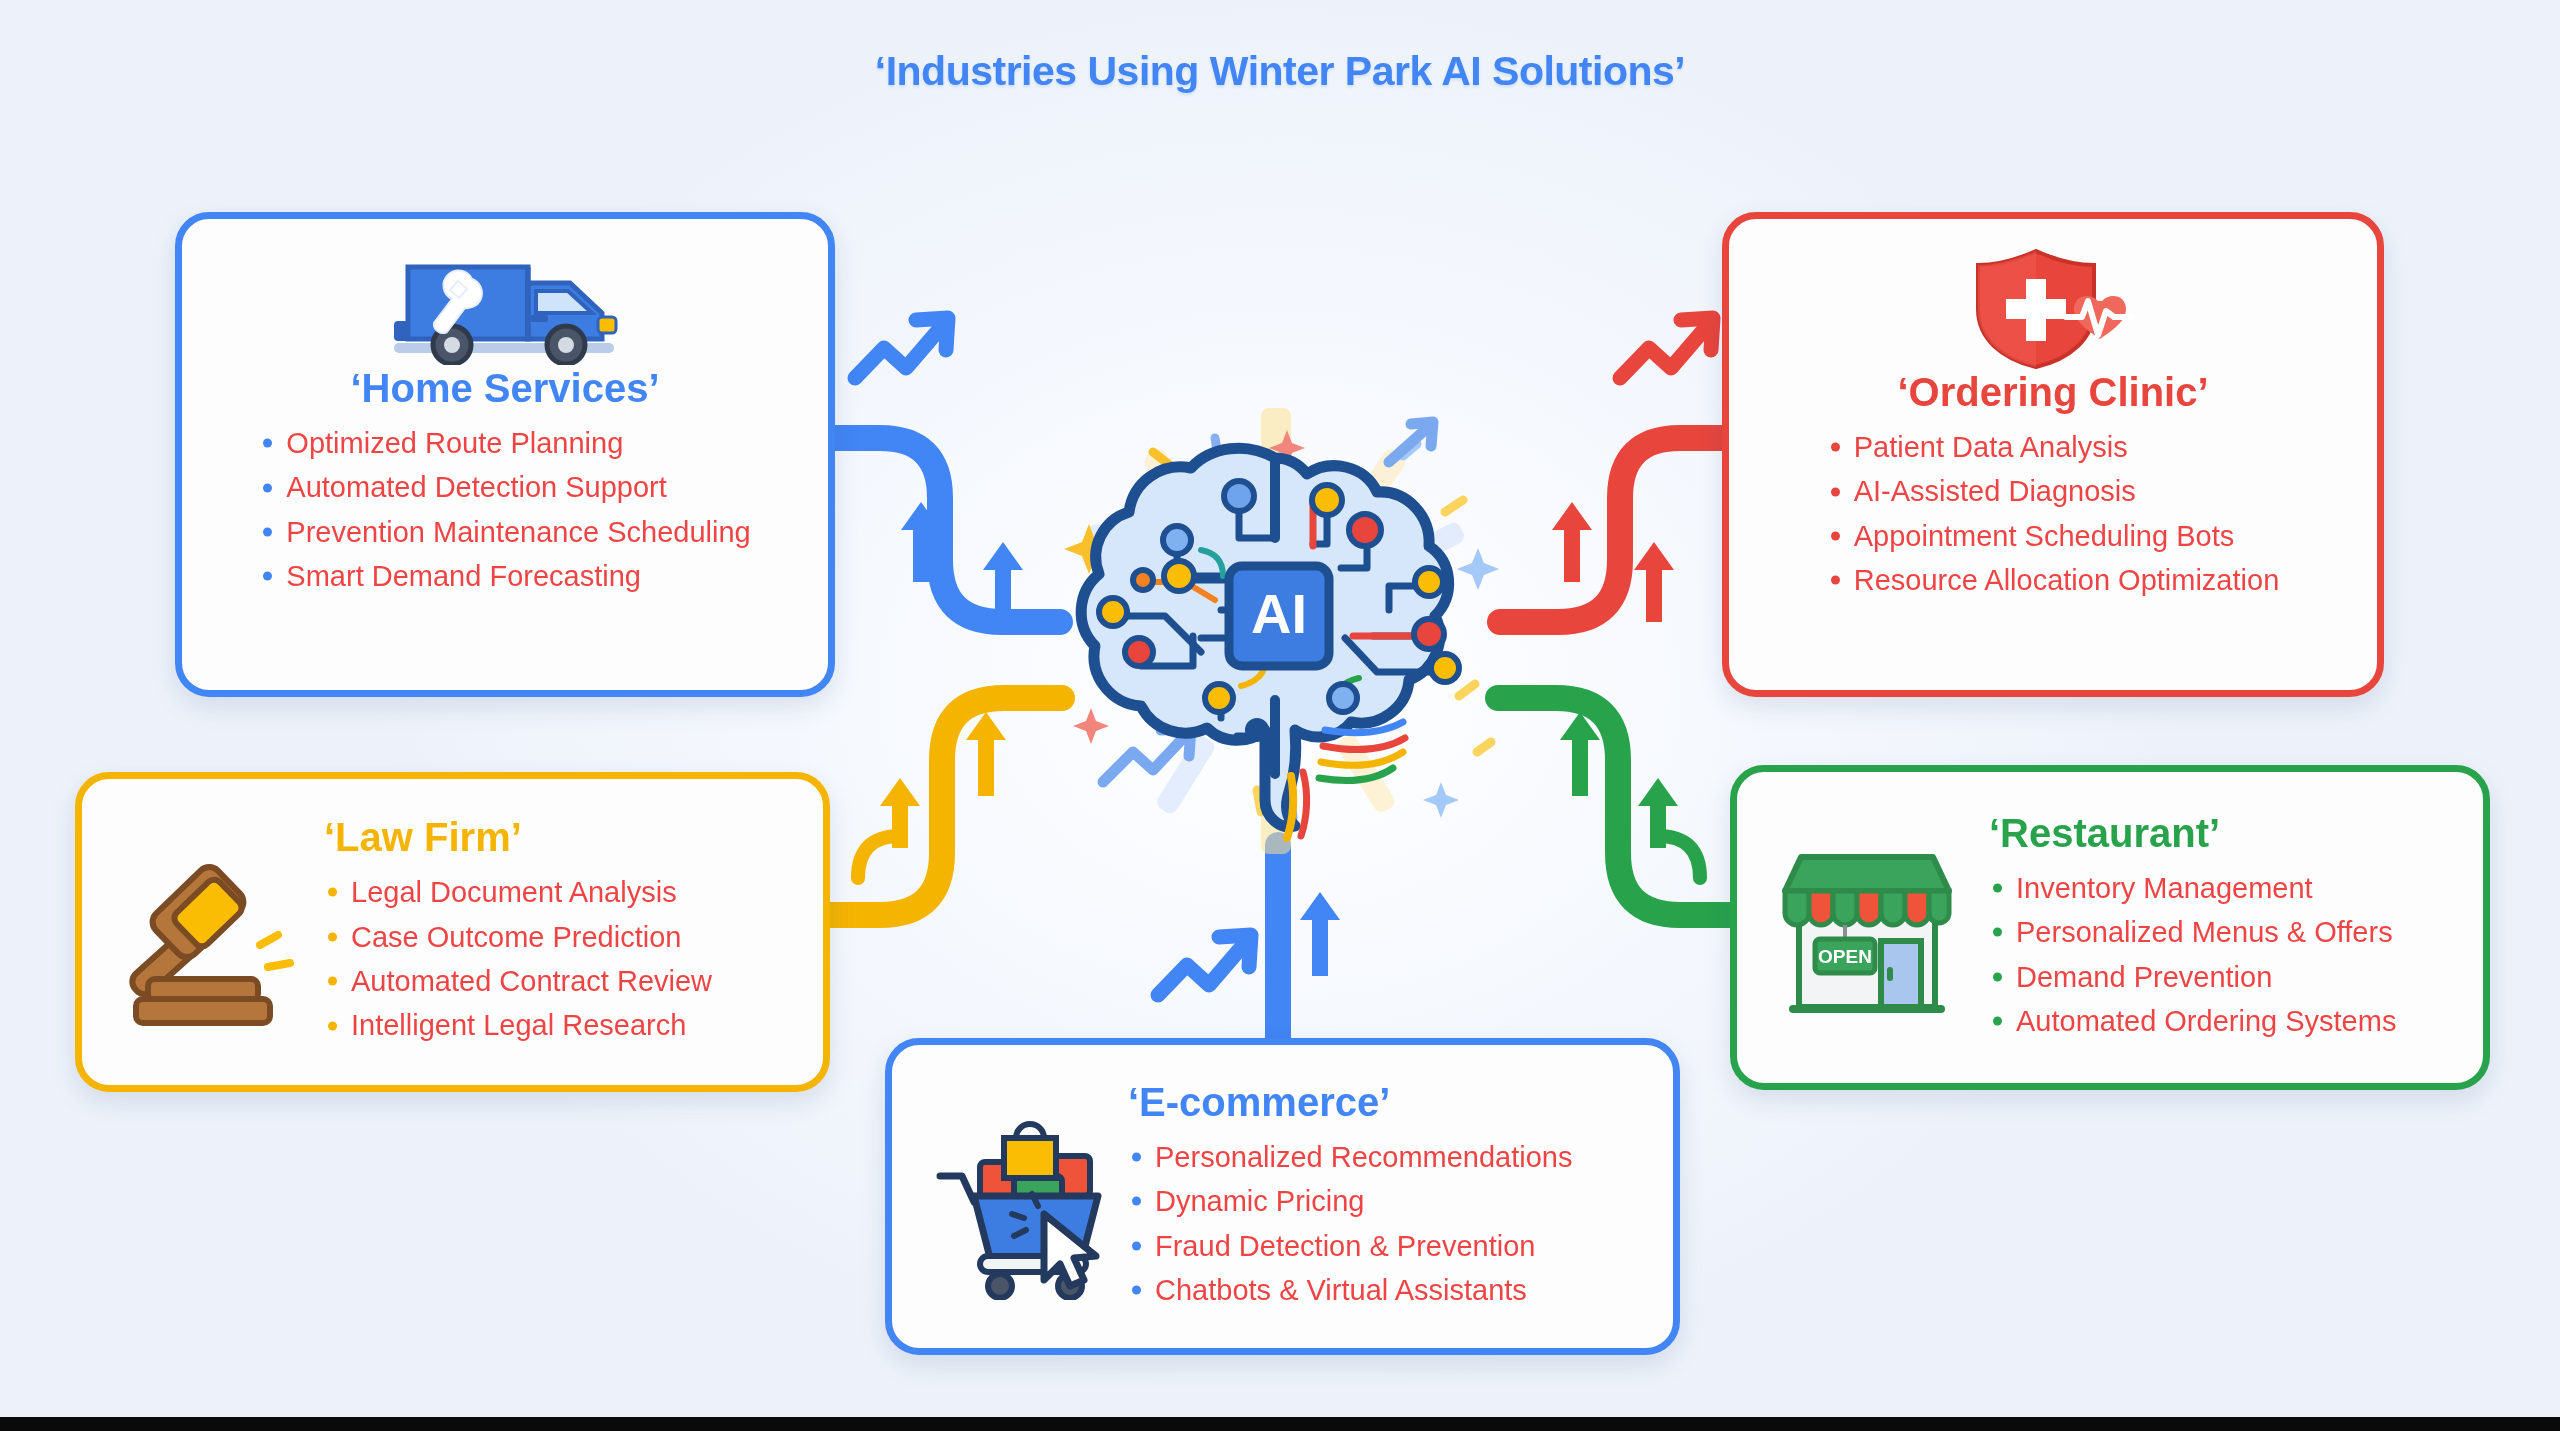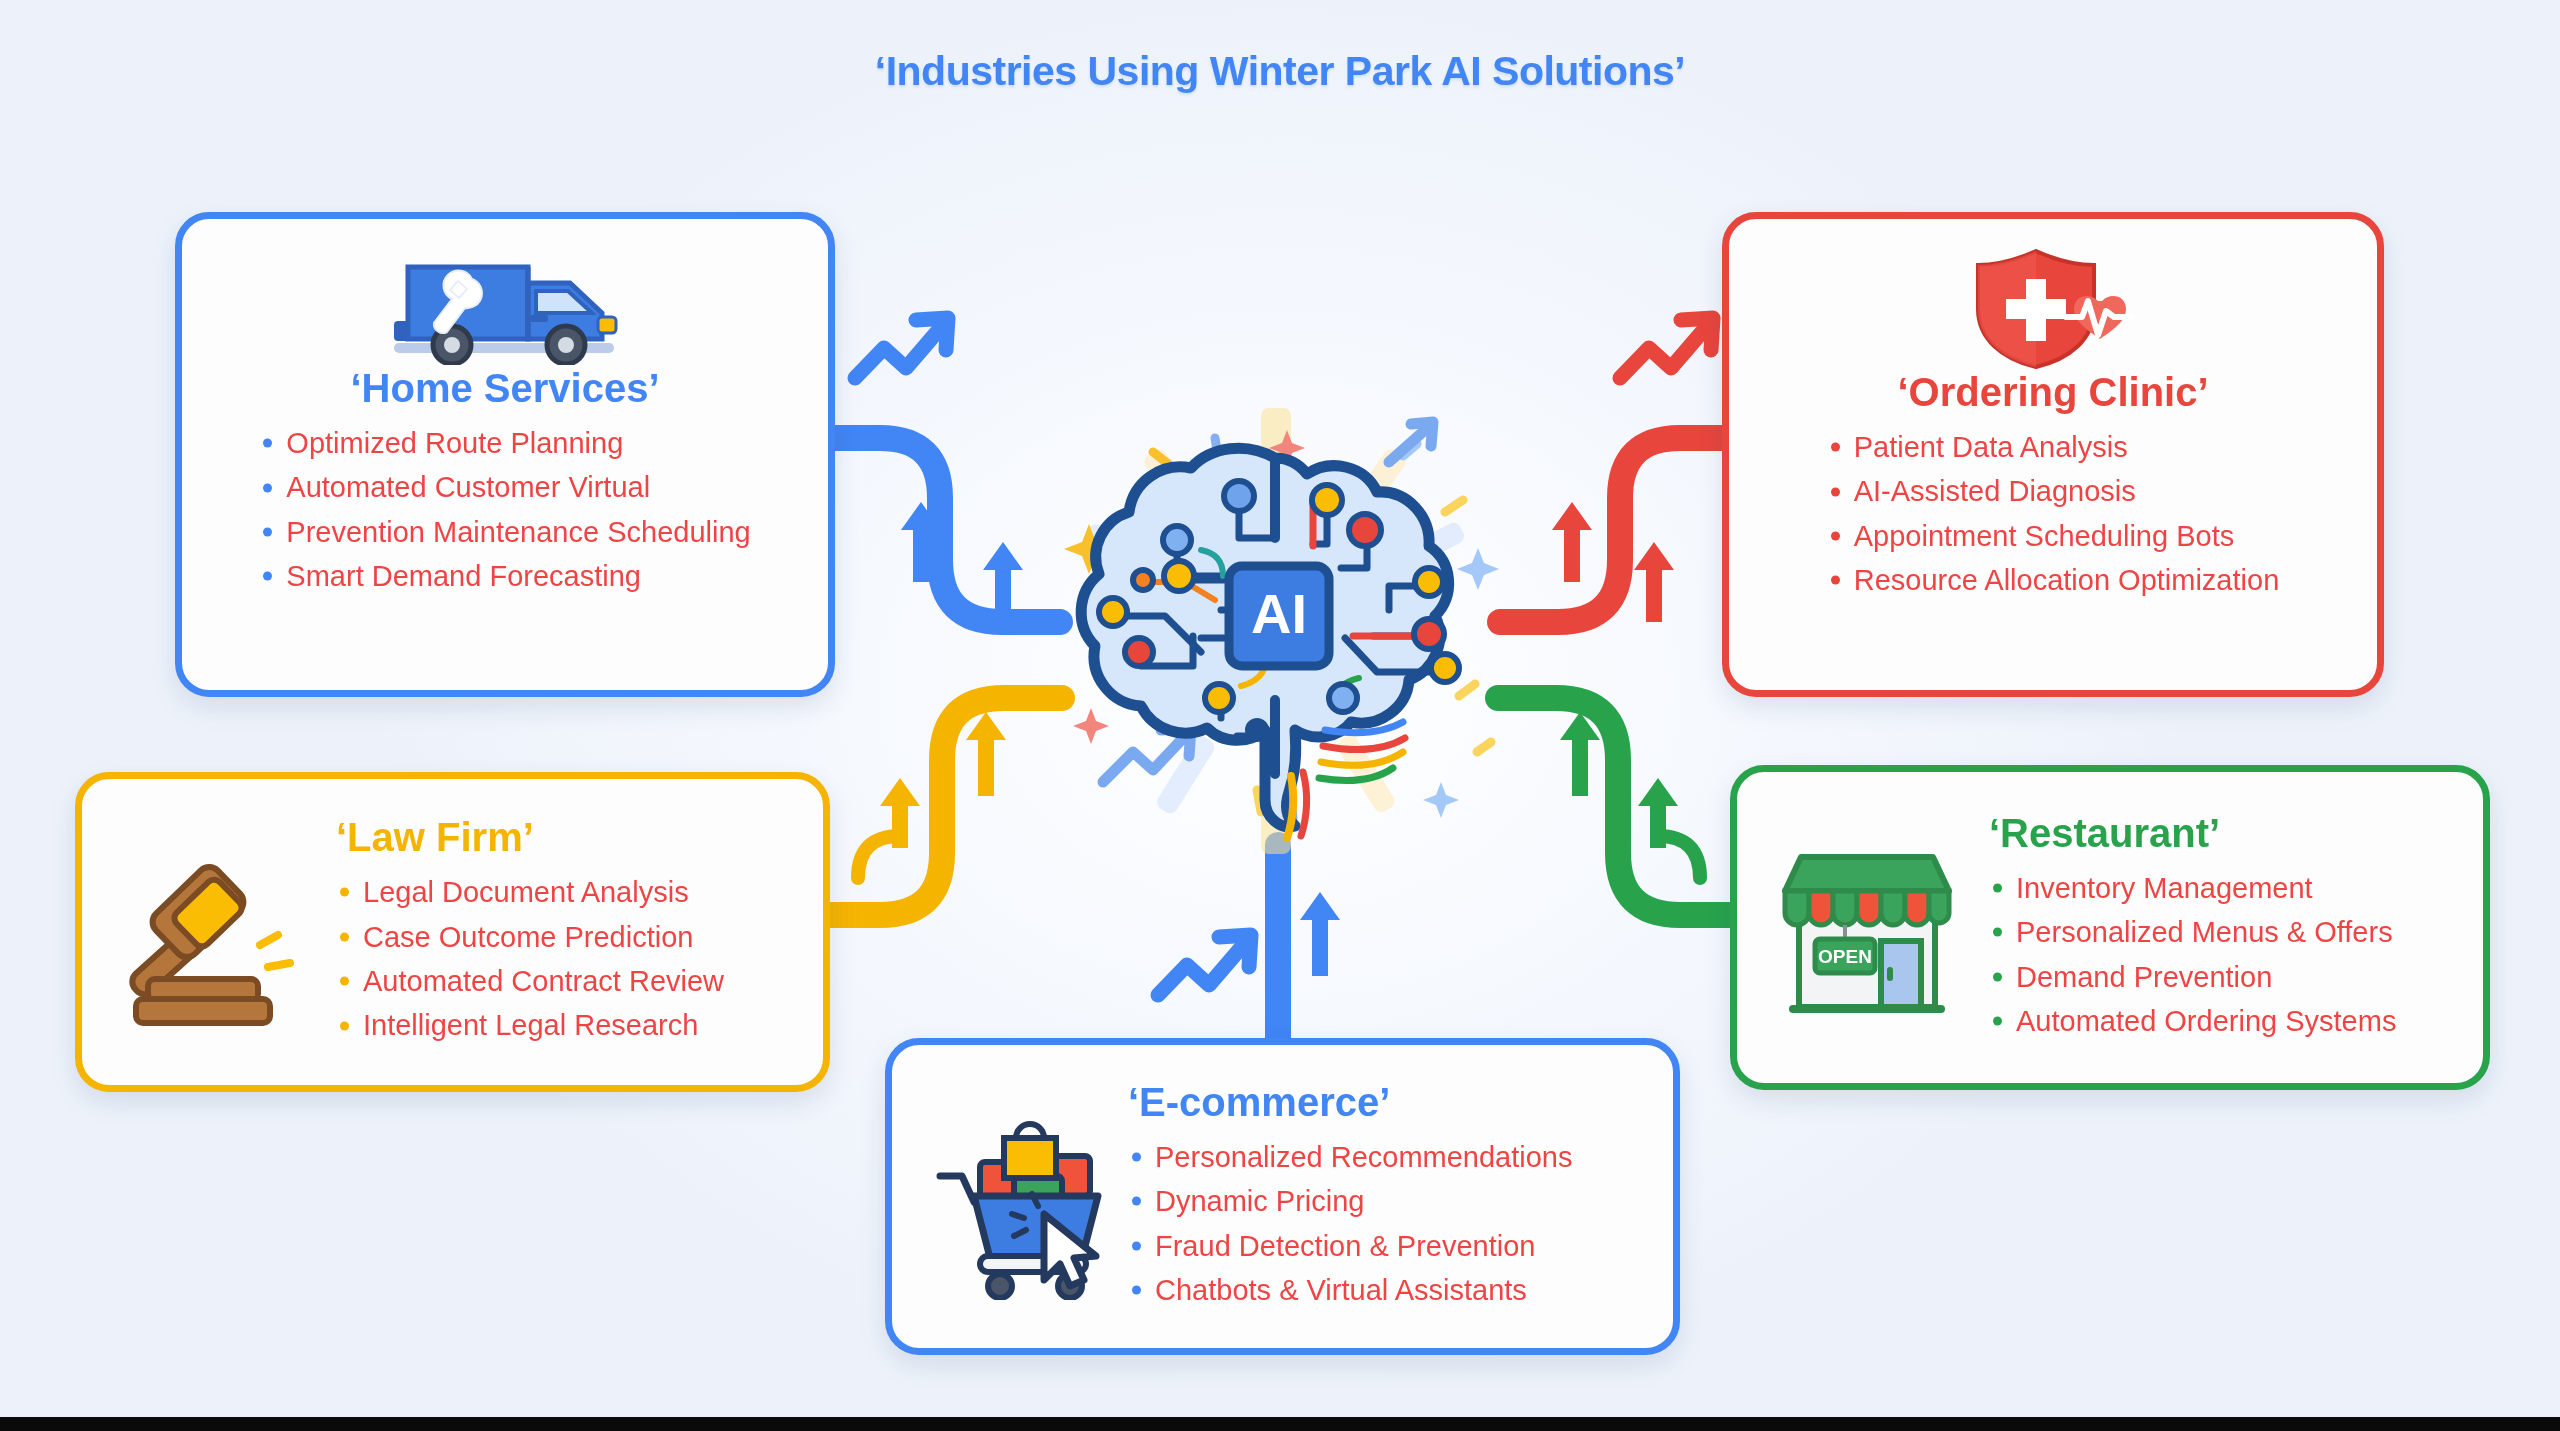--- a/index.html
+++ b/index.html
@@ -78,21 +78,21 @@
   .c-yellow .bullets li::before{background:#f5b400;}
   .c-green{border-color:#28a34c;}
   .c-green .card-title{color:#28a34c;}
   .c-green .bullets li::before{background:#28a34c;}
 
   
   #card-home{ left:175px; top:212px; width:660px; height:485px; text-align:center;}
   #card-home .bullets{text-align:left; display:inline-block;}
   #card-medical{ left:1722px; top:212px; width:662px; height:485px; text-align:center;}
   #card-medical .bullets{text-align:left;display:inline-block;}
-  #card-law{ left:75px; top:772px; width:755px; height:320px; display:flex; align-items:center; gap:18px;}
+  #card-law{ left:75px; top:772px; width:755px; height:320px; display:flex; align-items:center; gap:6px;}
   #card-restaurant{ left:1730px; top:765px; width:760px; height:325px; display:flex; align-items:center; gap:20px;}
   #card-ecom{ left:885px; top:1038px; width:795px; height:317px; display:flex; align-items:center; gap:4px;}
 
   .card-body{flex:1;}
   .icon-box{flex:0 0 auto;display:flex;align-items:center;justify-content:flex-start;}
 
   
   #ai-hub{
     position:absolute;left:1025px;top:400px;width:500px;height:460px;z-index:3;
   }
@@ -324,21 +324,21 @@
 
         <g fill="#ffffff" stroke="#e8eef8" stroke-width="2">
           <path d="M92,32 a15,15 0 1,0 -20,20 l-18,24 a9,9 0 0,0 13,9 l18,-24 a15,15 0 0,0 7,-29 z
                    M78,34 l-8,9 9,8 8,-9 z"></path>
         </g>
       </svg>
     </div>
     <div class="card-title">‘Home Services’</div>
     <ul class="bullets">
       <li>Optimized Route Planning</li>
-      <li>Automated Customer Virtual</li>
+      <li>Automated Detection Support</li>
       <li>Prevention Maintenance Scheduling</li>
       <li>Smart Demand Forecasting</li>
     </ul>
   </div>
 
   <div class="card c-red" id="card-medical">
     <div class="icon-box" style="justify-content:center;margin:4px 0 2px;">
       <svg width="210" height="124" viewBox="0 0 210 124">
         <path d="M88,6 c-22,10 -42,14 -58,14 v44 c0,30 24,50 58,58 c34,-8 58,-28 58,-58 V20 c-16,0 -36,-4 -58,-14 z" fill="#e8453c" stroke="#c93228" stroke-width="4"></path>
         <path d="M88,6 c-22,10 -42,14 -58,14 v44 c0,30 24,50 58,58 z" fill="#f05a50" opacity=".55"></path>

